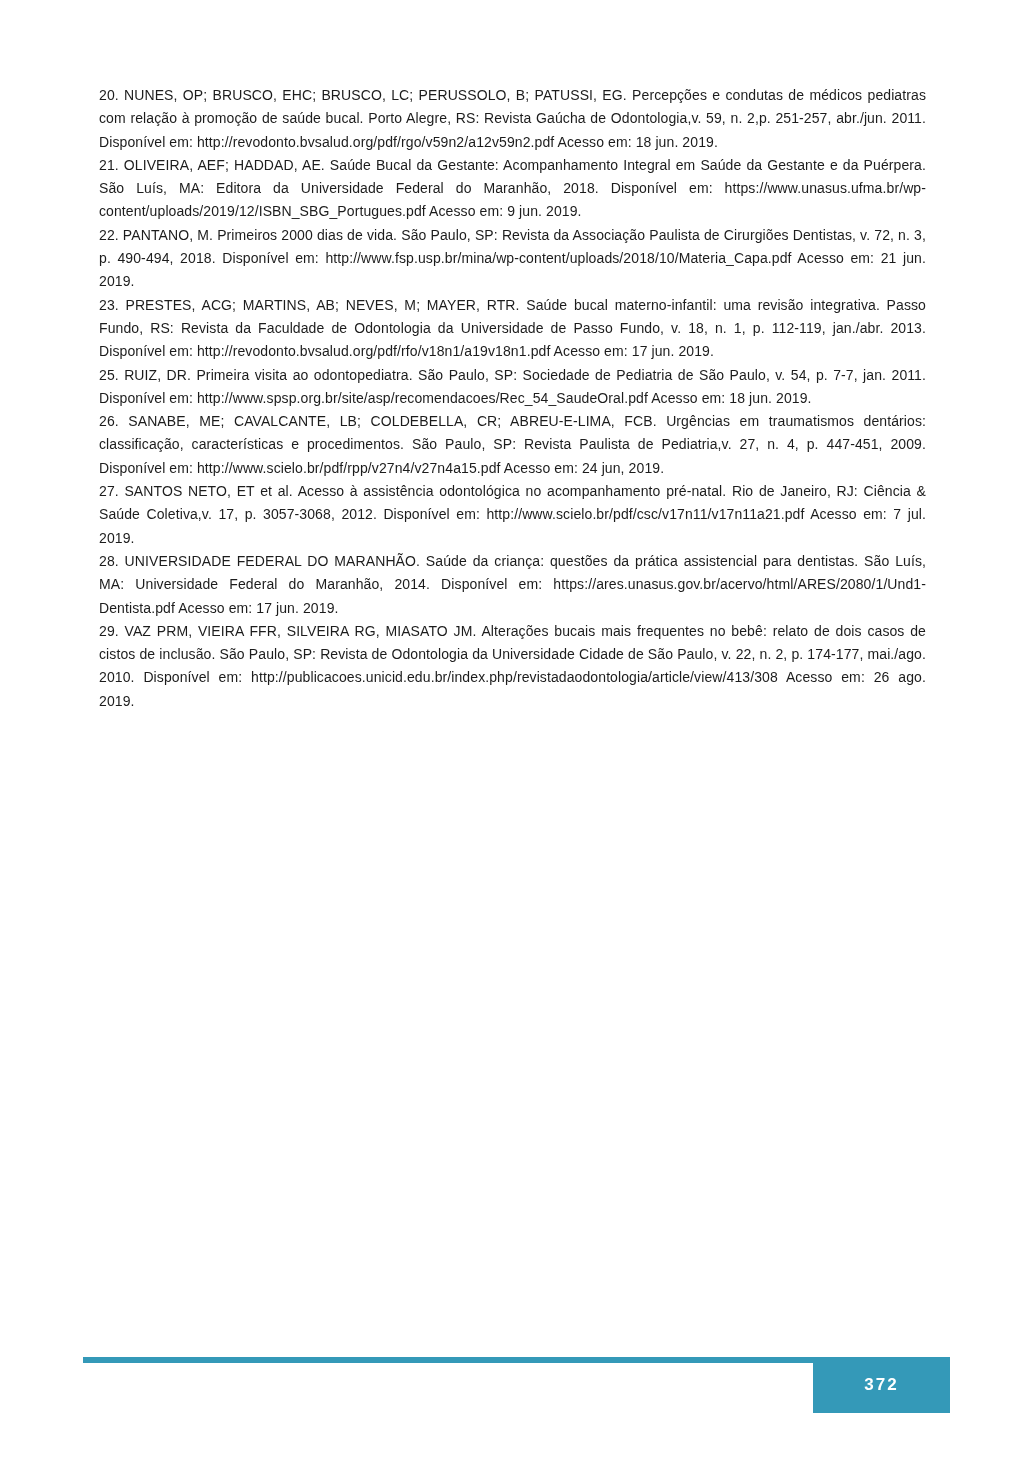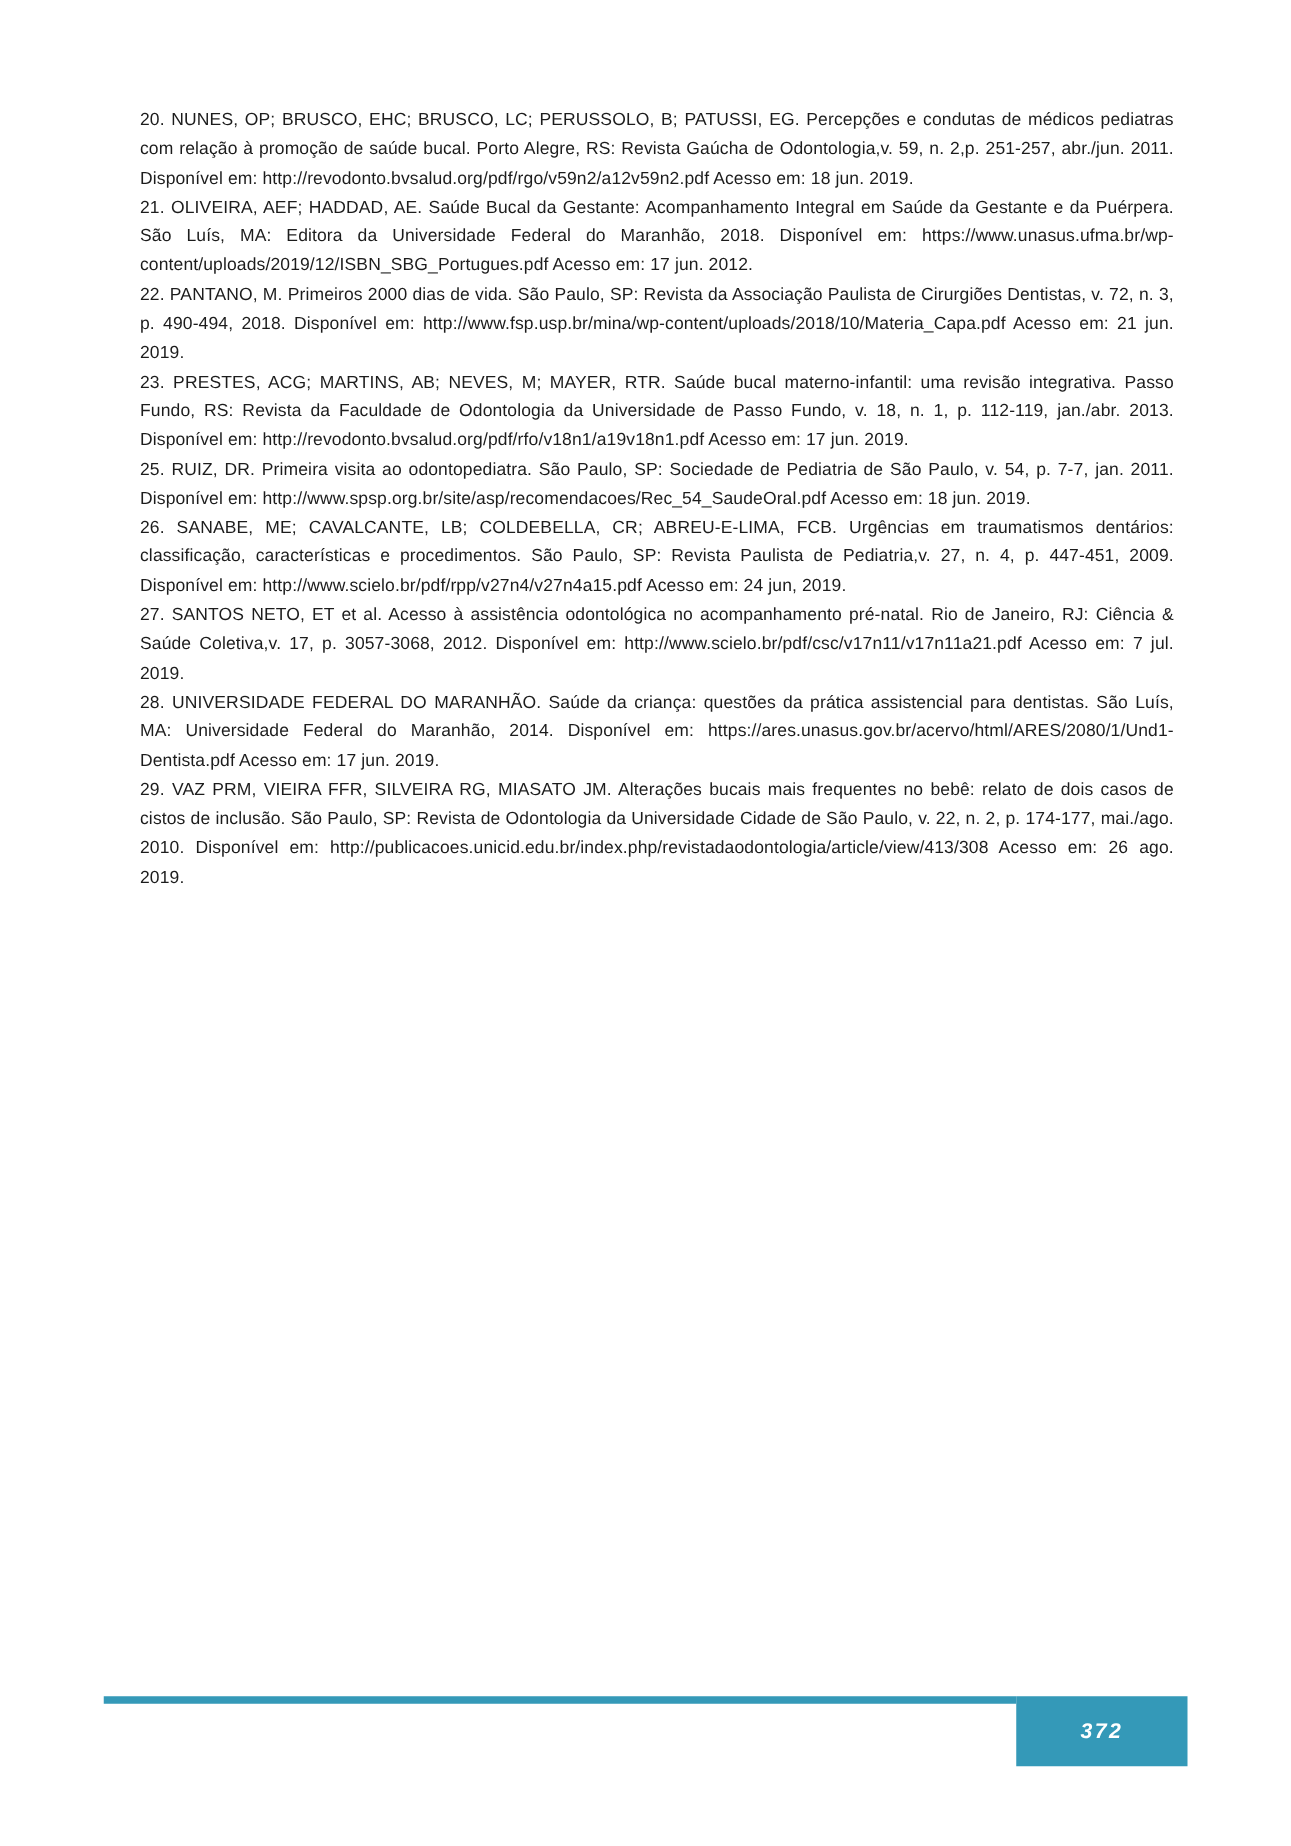--- a/index.html
+++ b/index.html
@@ -7,21 +7,21 @@
   .page {
     position: relative;
     width: 1033px;
     height: 1477px;
     background: #ffffff;
     overflow: hidden;
     font-family: "Liberation Sans", sans-serif;
   }
   .content {
     position: absolute;
-    left: 112px;
+    left: 99px;
     top: 84px;
     width: 827px;
     color: #1c1c1c;
     font-size: 14px;
     line-height: 23.3px;
     text-align: justify;
     letter-spacing: 0.1px;
     word-break: break-word;
   }
   .content p {
@@ -44,31 +44,30 @@
     background: #3499b8;
     display: flex;
     align-items: center;
     justify-content: center;
   }
   .page-number-box span {
     color: #ffffff;
     font-size: 17px;
     font-weight: bold;
     letter-spacing: 2px;
-    font-style: italic;
   }
 </style>
 </head>
 <body>
 
 <div class="page">
 
   <div class="content">
     <p>20. NUNES, OP; BRUSCO, EHC; BRUSCO, LC; PERUSSOLO, B; PATUSSI, EG. Percepções e condutas de médicos pediatras com relação à promoção de saúde bucal. Porto Alegre, RS: Revista Gaúcha de Odontologia,v. 59, n. 2,p. 251-257, abr./jun. 2011. Disponível em: http://revodonto.bvsalud.org/pdf/rgo/v59n2/a12v59n2.pdf Acesso em: 18 jun. 2019.</p>
-    <p>21. OLIVEIRA, AEF; HADDAD, AE. Saúde Bucal da Gestante: Acompanhamento Integral em Saúde da Gestante e da Puérpera. São Luís, MA: Editora da Universidade Federal do Maranhão, 2018. Disponível em: https://www.unasus.ufma.br/wp-content/uploads/2019/12/ISBN_SBG_Portugues.pdf Acesso em: 17 jun. 2012.</p>
+    <p>21. OLIVEIRA, AEF; HADDAD, AE. Saúde Bucal da Gestante: Acompanhamento Integral em Saúde da Gestante e da Puérpera. São Luís, MA: Editora da Universidade Federal do Maranhão, 2018. Disponível em: https://www.unasus.ufma.br/wp-content/uploads/2019/12/ISBN_SBG_Portugues.pdf Acesso em: 9 jun. 2019.</p>
     <p>22. PANTANO, M. Primeiros 2000 dias de vida. São Paulo, SP: Revista da Associação Paulista de Cirurgiões Dentistas, v. 72, n. 3, p. 490-494, 2018. Disponível em: http://www.fsp.usp.br/mina/wp-content/uploads/2018/10/Materia_Capa.pdf Acesso em: 21 jun. 2019.</p>
     <p>23. PRESTES, ACG; MARTINS, AB; NEVES, M; MAYER, RTR. Saúde bucal materno-infantil: uma revisão integrativa. Passo Fundo, RS: Revista da Faculdade de Odontologia da Universidade de Passo Fundo, v. 18, n. 1, p. 112-119, jan./abr. 2013. Disponível em: http://revodonto.bvsalud.org/pdf/rfo/v18n1/a19v18n1.pdf Acesso em: 17 jun. 2019.</p>
     <p>25. RUIZ, DR. Primeira visita ao odontopediatra. São Paulo, SP: Sociedade de Pediatria de São Paulo, v. 54, p. 7-7, jan. 2011. Disponível em: http://www.spsp.org.br/site/asp/recomendacoes/Rec_54_SaudeOral.pdf Acesso em: 18 jun. 2019.</p>
     <p>26. SANABE, ME; CAVALCANTE, LB; COLDEBELLA, CR; ABREU-E-LIMA, FCB. Urgências em traumatismos dentários: classificação, características e procedimentos. São Paulo, SP: Revista Paulista de Pediatria,v. 27, n. 4, p. 447-451, 2009. Disponível em: http://www.scielo.br/pdf/rpp/v27n4/v27n4a15.pdf Acesso em: 24 jun, 2019.</p>
     <p>27. SANTOS NETO, ET et al. Acesso à assistência odontológica no acompanhamento pré-natal. Rio de Janeiro, RJ: Ciência &amp; Saúde Coletiva,v. 17, p. 3057-3068, 2012. Disponível em: http://www.scielo.br/pdf/csc/v17n11/v17n11a21.pdf Acesso em: 7 jul. 2019.</p>
     <p>28. UNIVERSIDADE FEDERAL DO MARANHÃO. Saúde da criança: questões da prática assistencial para dentistas. São Luís, MA: Universidade Federal do Maranhão, 2014. Disponível em: https://ares.unasus.gov.br/acervo/html/ARES/2080/1/Und1-Dentista.pdf Acesso em: 17 jun. 2019.</p>
     <p>29. VAZ PRM, VIEIRA FFR, SILVEIRA RG, MIASATO JM. Alterações bucais mais frequentes no bebê: relato de dois casos de cistos de inclusão. São Paulo, SP: Revista de Odontologia da Universidade Cidade de São Paulo, v. 22, n. 2, p. 174-177, mai./ago. 2010. Disponível em: http://publicacoes.unicid.edu.br/index.php/revistadaodontologia/article/view/413/308 Acesso em: 26 ago. 2019.</p>
   </div>
 
   <div class="footer-rule"></div>

